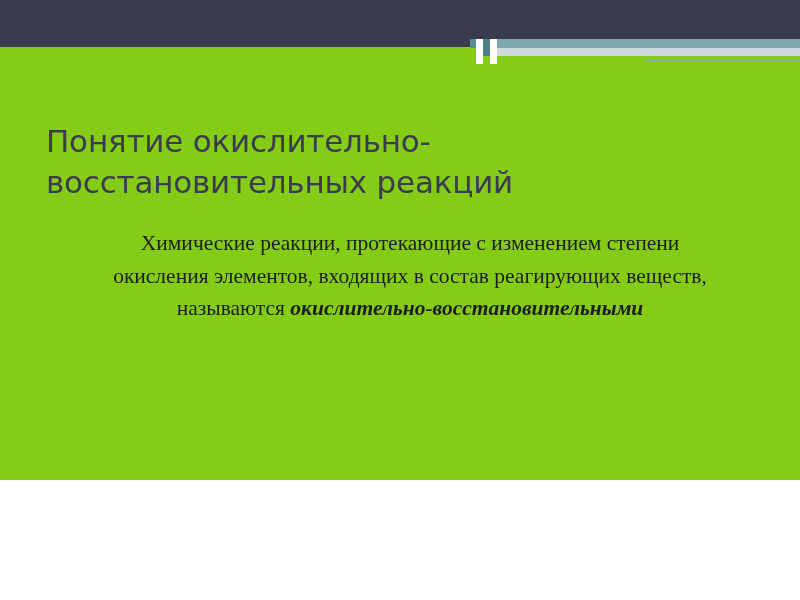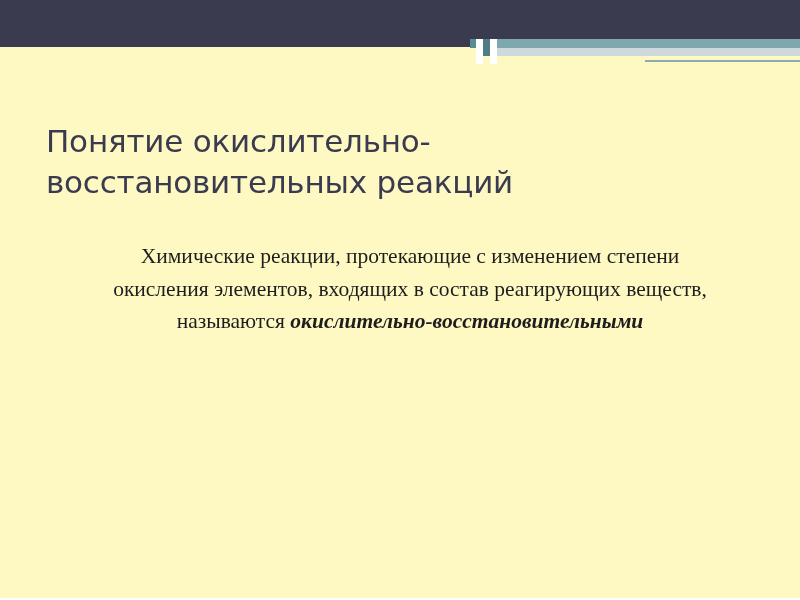--- a/index.html
+++ b/index.html
@@ -9,22 +9,22 @@
   body {
     width: 800px;
     height: 600px;
     background: #ffffff;
     font-family: "Liberation Sans", sans-serif;
     overflow: hidden;
   }
   .slide {
     position: relative;
     width: 800px;
-    height: 598px;
-    background: #fef9c3;
+    height: 480px;
+    background: #84cc16;
     overflow: hidden;
   }
 
   
   .banner {
     position: absolute;
     top: 0;
     left: 0;
     width: 800px;
     height: 64px;
@@ -113,21 +113,21 @@
     color: #3b3b4f;
     font-family: "DejaVu Sans", sans-serif;
     font-weight: 400;
     letter-spacing: -0.2px;
   }
 
   
   .body-block {
     position: absolute;
     left: 100px;
-    top: 240px;
+    top: 227px;
     width: 620px;
     text-align: center;
     font-family: "Liberation Serif", serif;
     font-size: 21.5px;
     line-height: 1.52;
     color: #1d1d1d;
   }
   .body-block .emph {
     font-weight: bold;
     font-style: italic;

